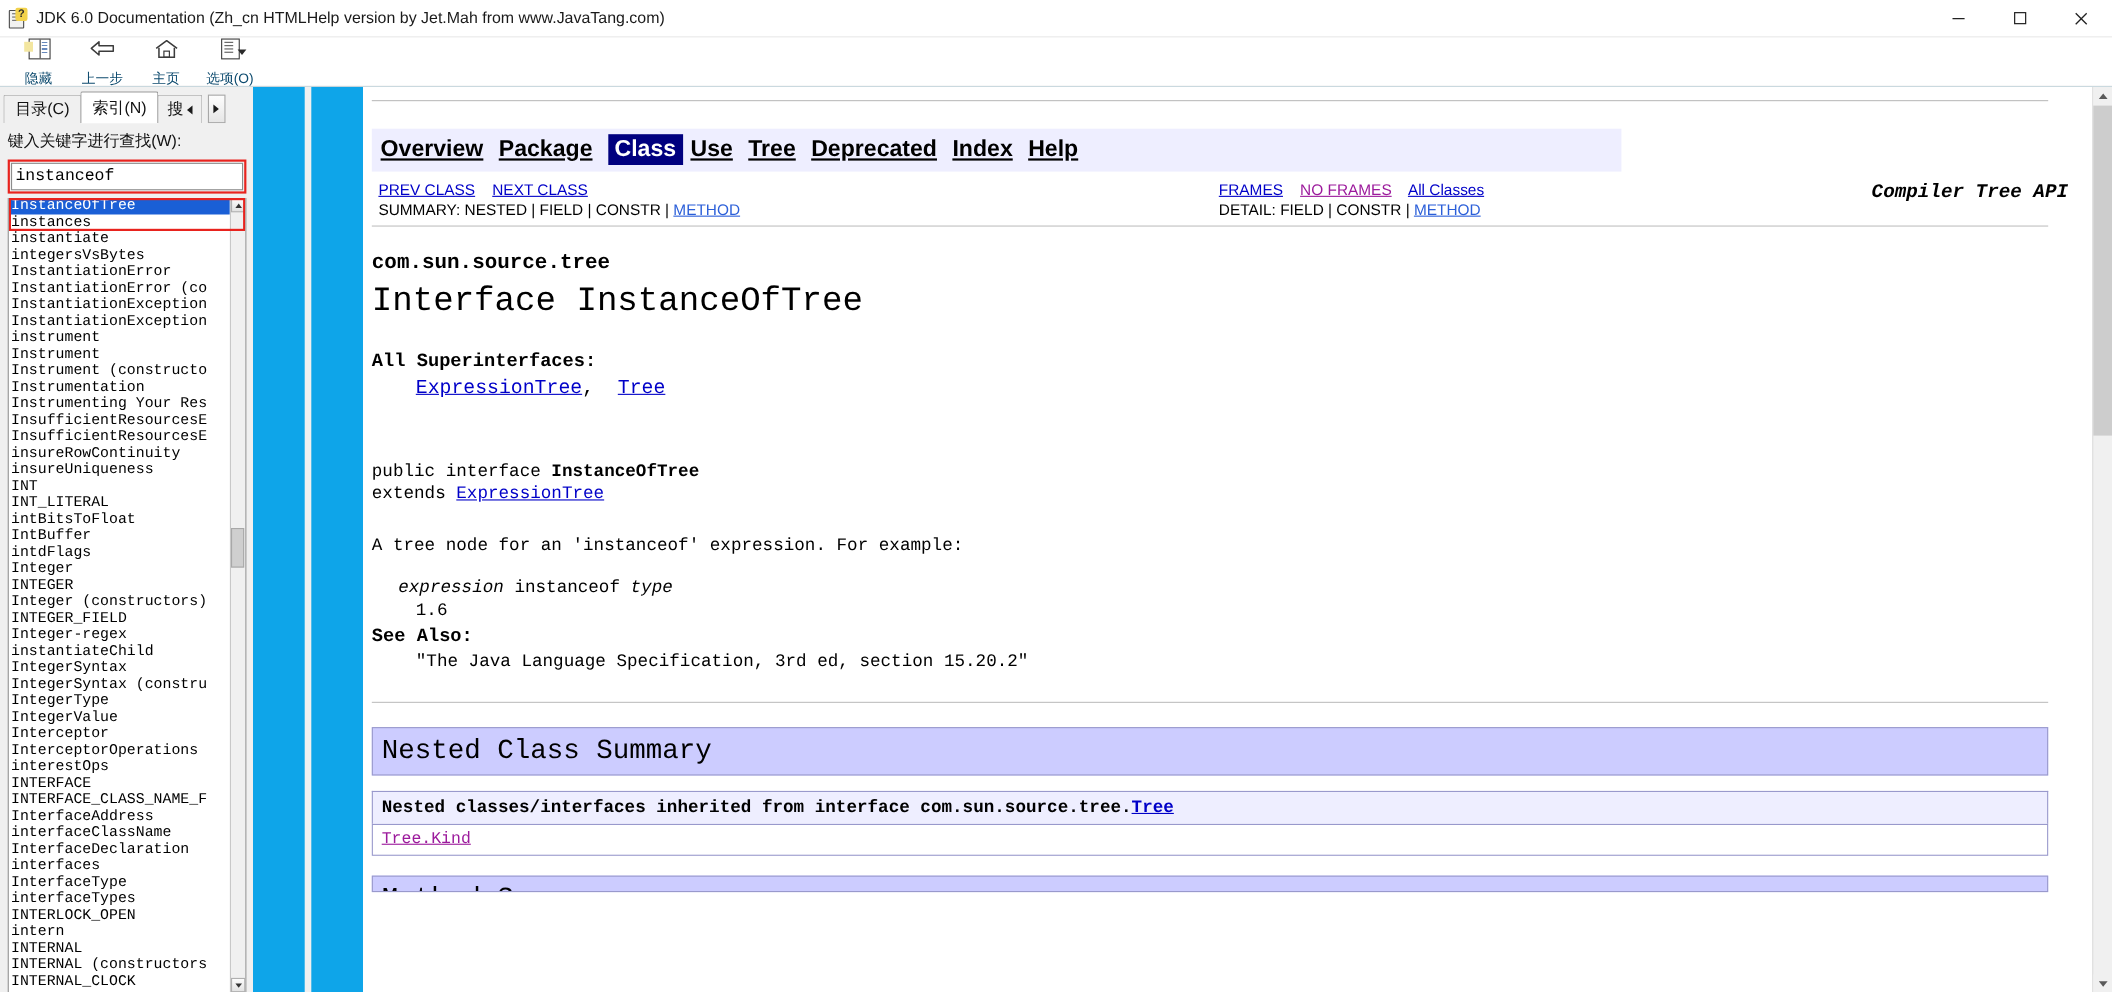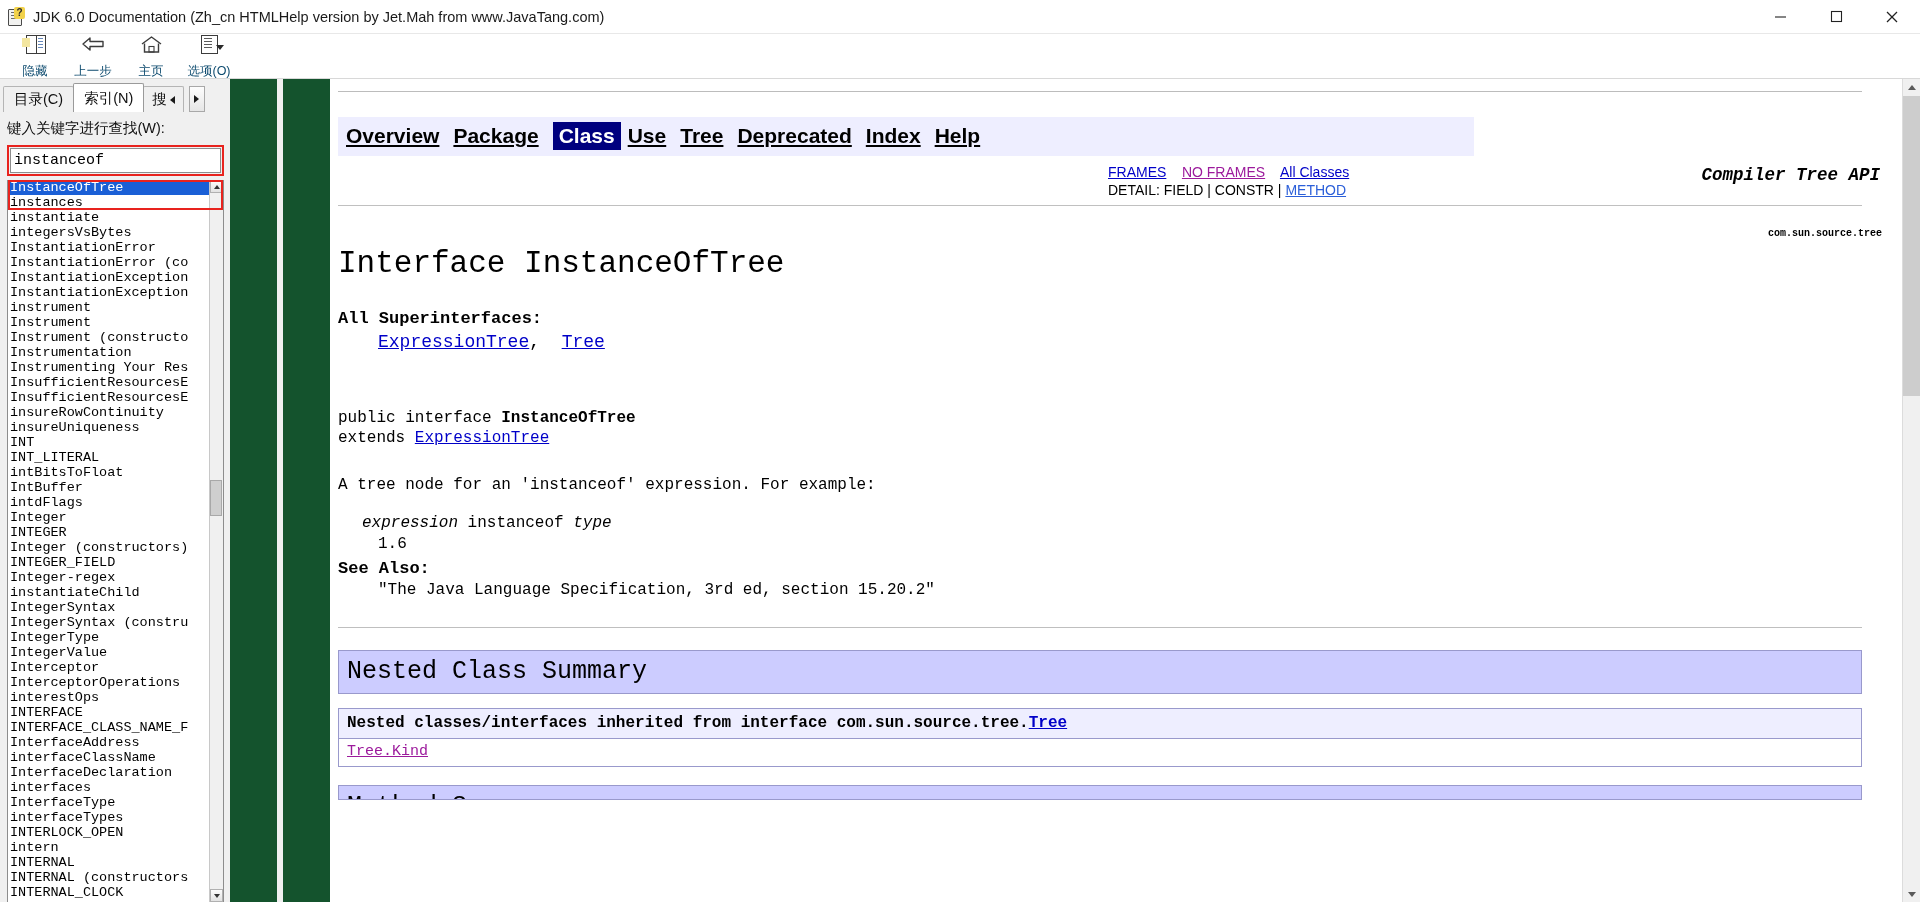--- a/index.html
+++ b/index.html
@@ -127,21 +127,21 @@
      border:1.4px solid #3c3c3c; background:#fff; }
   .ic-opt:before { content:""; position:absolute; left:2px; top:2px; width:8px; height:1px;
      background:#5a5a5a; box-shadow:0 3px 0 #5a5a5a, 0 6px 0 #5a5a5a, 0 9px 0 #5a5a5a; }
   .ic-opt-tri { position:absolute; left:20px; top:11px; width:0; height:0;
      border-left:4px solid transparent; border-right:4px solid transparent; border-top:5px solid #2a2a2a; }
 
   
   .app-body {
     display: flex;
     height: 824px;
-    background: #14532d;
+    background: #0ea5e9;
     gap: 47px;
   }
 
   
   .left-panel {
     width: 230px;
     flex: 0 0 230px;
     background: #f0f0f0;
     display: flex;
     flex-direction: column;
@@ -400,25 +400,24 @@
   .sn-plain { color: #000; }
 
   .hr-thin {
     height: 1px;
     background: #c0c0c0;
     margin: 6px 20px 0 4px;
   }
 
   .pkg-name {
     font-family: "Liberation Mono", monospace;
-    font-size: 10px;
+    font-size: 19px;
     font-weight: bold;
     color: #000;
     margin: 22px 0 0 4px;
-    text-align: right;
   }
   .class-title {
     font-family: "Liberation Mono", monospace;
     font-size: 31px;
     font-weight: normal;
     color: #000;
     margin: 7px 0 0 4px;
     letter-spacing: 0px;
   }
   .sec-head {
@@ -719,20 +718,30 @@
               <span class="nav-item current">Class</span>
               <span class="nav-item">Use</span>
               <span class="nav-item">Tree</span>
               <span class="nav-item">Deprecated</span>
               <span class="nav-item">Index</span>
               <span class="nav-item">Help</span>
             </div>
         </div>
 
         <div class="subnav">
+          <div class="subnav-left">
+            <div class="sn-row">
+              <span class="lnk">PREV CLASS</span>
+              &nbsp;&nbsp;
+              <span class="lnk">NEXT CLASS</span>
+            </div>
+            <div class="sn-row">
+              <span class="sn-plain">SUMMARY: NESTED | FIELD | CONSTR | </span><span class="lnk-b">METHOD</span>
+            </div>
+          </div>
           <div class="subnav-right">
             <div class="sn-row">
               <span class="lnk">FRAMES</span>
               &nbsp;&nbsp;
               <span class="lnk-v">NO FRAMES</span>
               &nbsp;&nbsp;
               <span class="lnk">All Classes</span>
             </div>
             <div class="sn-row">
               <span class="sn-plain">DETAIL: FIELD | CONSTR | </span><span class="lnk-b">METHOD</span>

